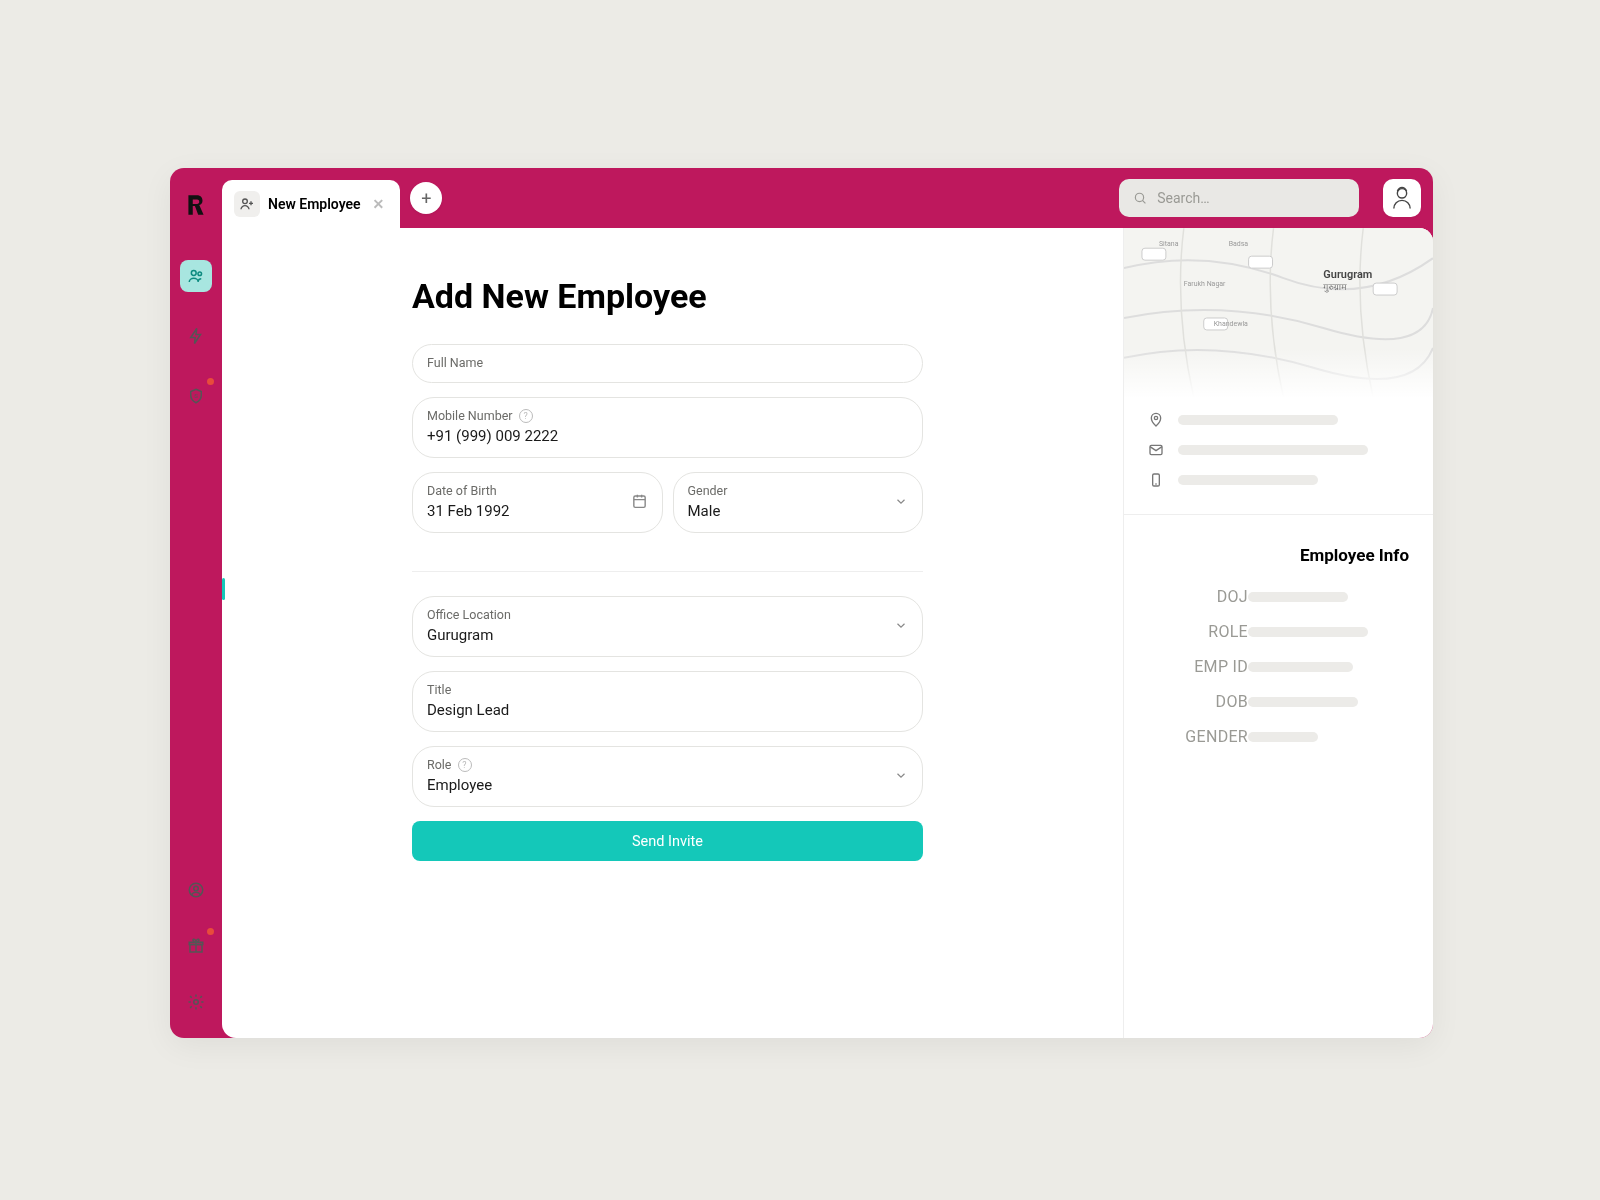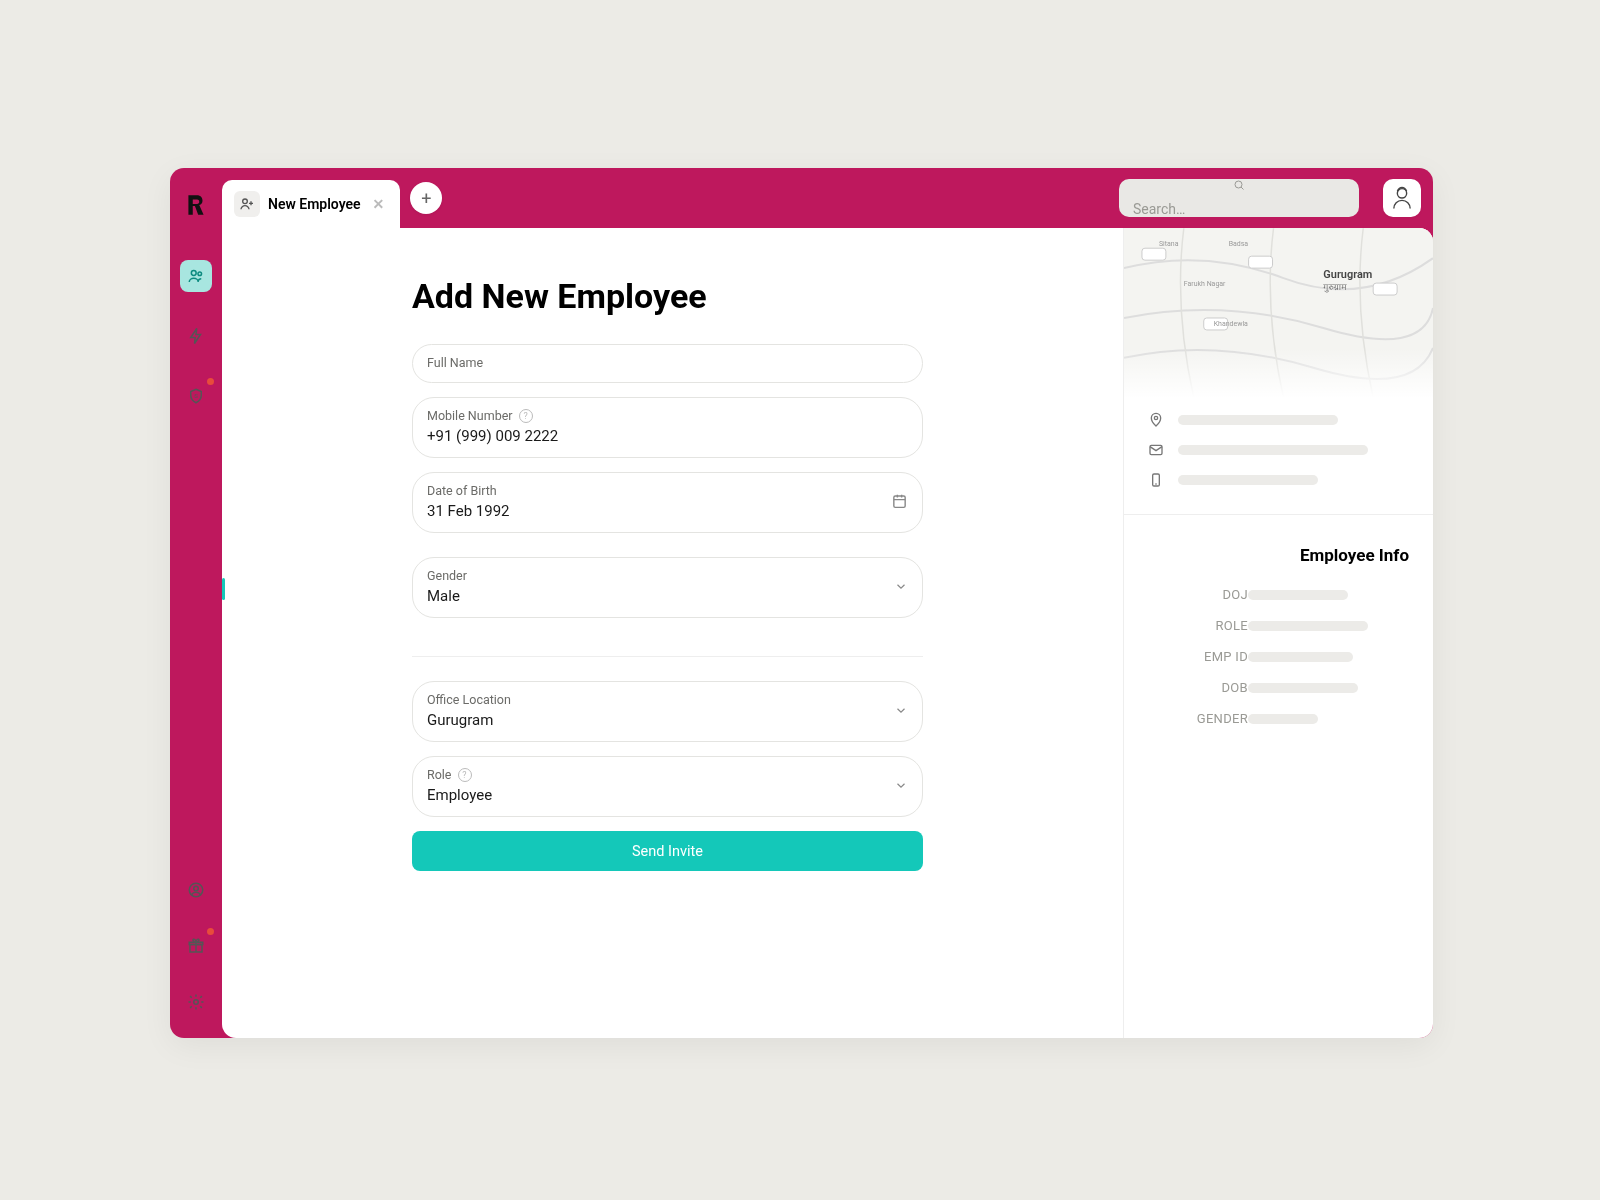--- a/index.html
+++ b/index.html
@@ -12,47 +12,47 @@
 .nav-item.active { background:#a8e6e0; }
 .nav-bottom { margin-top:auto; margin-bottom:20px; display:flex; flex-direction:column; gap:24px; }
 .dot { position:absolute; top:-2px; right:-2px; width:7px; height:7px; background:#e74c3c; border-radius:50%; }
 .content { flex:1; display:flex; flex-direction:column; }
 .tabbar { height:60px; display:flex; align-items:center; padding:0 12px 0 0; gap:10px; }
 .tab { height:48px; background:#fff; border-radius:10px 10px 0 0; display:flex; align-items:center; padding:0 12px; gap:8px; margin-top:12px; font-size:14px; font-weight:600; }
 .tab-icon-wrap { width:26px; height:26px; background:#f0efed; border-radius:6px; display:flex; align-items:center; justify-content:center; }
 .tab-close { color:#bbb; font-size:14px; cursor:pointer; padding:2px 4px; }
 .new-tab { width:32px; height:32px; background:#fff; border-radius:50%; display:flex; align-items:center; justify-content:center; cursor:pointer; color:#666; font-size:18px; box-shadow:0 1px 3px rgba(0,0,0,0.08); }
 .tabbar-spacer { flex:1; }
-.search { width:240px; height:38px; background:#e9e8e5; border-radius:10px; display:flex; align-items:center; padding:0 14px; gap:10px;flex-direction:column; }
+.search { width:240px; height:38px; background:#e9e8e5; border-radius:10px; display:flex; align-items:center; padding:0 14px; gap:10px; }
 .search input { border:none; background:transparent; outline:none; font-size:14px; color:#333; width:100%; }
 .search input::placeholder { color:#9a9a95; }
 .avatar { width:38px; height:38px; border-radius:10px; background:#fff; display:flex; align-items:center; justify-content:center; margin-left:14px; box-shadow:0 1px 3px rgba(0,0,0,0.05); }
 .body { flex:1; background:#fff; display:flex; border-radius:0 14px 14px 14px; overflow:hidden; }
 .form-pane { flex:1; padding:48px 200px 48px 190px; position:relative; }
 .accent { position:absolute; left:0; top:350px; width:3px; height:22px; background:#14c8b9; border-radius:2px; }
 .form-pane h1 { font-size:34px; font-weight:700; margin-bottom:28px; }
 .field { border:1px solid #e4e4e1; border-radius:22px; padding:10px 14px 12px; margin-bottom:14px; position:relative; }
 .field-label { font-size:12.5px; color:#6b6b68; display:flex; align-items:center; gap:6px; }
 .field-value { font-size:15px; color:#1a1a1a; margin-top:4px; }
-.row { display:flex; gap:10px;flex-direction:column; }
+.row { display:flex; gap:10px; }
 .row .field { flex:1; }
 .field-icon { position:absolute; right:14px; top:50%; transform:translateY(-50%); color:#999; }
 .divider { height:1px; background:#eee; margin:24px 0; }
 .submit { width:100%; height:40px; background:#14c8b9; color:#fff; border:none; border-radius:8px; font-size:14.5px; font-weight:400; cursor:pointer; }
 .side-pane { width:310px; border-left:1px solid #eee; display:flex; flex-direction:column; }
 .map { height:170px; background:#efefec; position:relative; overflow:hidden; }
 .map::after { content:""; position:absolute; left:0; right:0; bottom:0; height:50px; background:linear-gradient(to bottom, transparent, #fff); }
 .map svg { width:100%; height:100%; }
 .contact { padding:0 24px 26px; }
 .contact-row { display:flex; align-items:center; gap:14px; margin-top:14px; }
 .skel { height:10px; background:#ecebe8; border-radius:5px; }
 .info { border-top:1px solid #eee; padding:30px 24px;text-align:right; }
 .info h2 { font-size:17px; font-weight:700; margin-bottom:22px; }
 .info-row { display:flex; align-items:center; margin-bottom:16px; }
-.info-label { font-size:13px; color:#9a9a95; letter-spacing:0.3px; width:100px; }
+.info-label { font-size:16px; color:#9a9a95; letter-spacing:0.3px; width:100px; }
 .help { width:14px; height:14px; border:1px solid #bbb; border-radius:50%; display:inline-flex; align-items:center; justify-content:center; font-size:9px; color:#bbb; }
 </style>
 </head>
 <body>
 
 <div class="app">
 
   <div class="sidebar">
     <svg class="logo" viewBox="0 0 24 24">
         <path fill="#111" d="M5 3h8c3 0 5 2 5 5 0 2-1 3.5-3 4l4 9h-5l-3-8H9v8H5V3zm4 4v4h4c1.2 0 2-.8 2-2s-.8-2-2-2H9z"></path>
@@ -180,20 +180,24 @@
         <div class="field">
           <div class="field-label">Office Location</div>
           <div class="field-value">Gurugram</div>
           <span class="field-icon">
             <svg width="14" height="14" viewBox="0 0 24 24" fill="none" stroke="#888" stroke-width="2">
                 <path d="M6 9l6 6 6-6"></path>
               </svg>
           </span>
         </div>
 
+        <div class="field">
+          <div class="field-label">Title</div>
+          <div class="field-value">Design Lead</div>
+        </div>
 
         <div class="field">
           <div class="field-label">
             <span>Role</span>
             <span class="help">?</span>
           </div>
           <div class="field-value">Employee</div>
           <span class="field-icon">
             <svg width="14" height="14" viewBox="0 0 24 24" fill="none" stroke="#888" stroke-width="2">
                 <path d="M6 9l6 6 6-6"></path>

